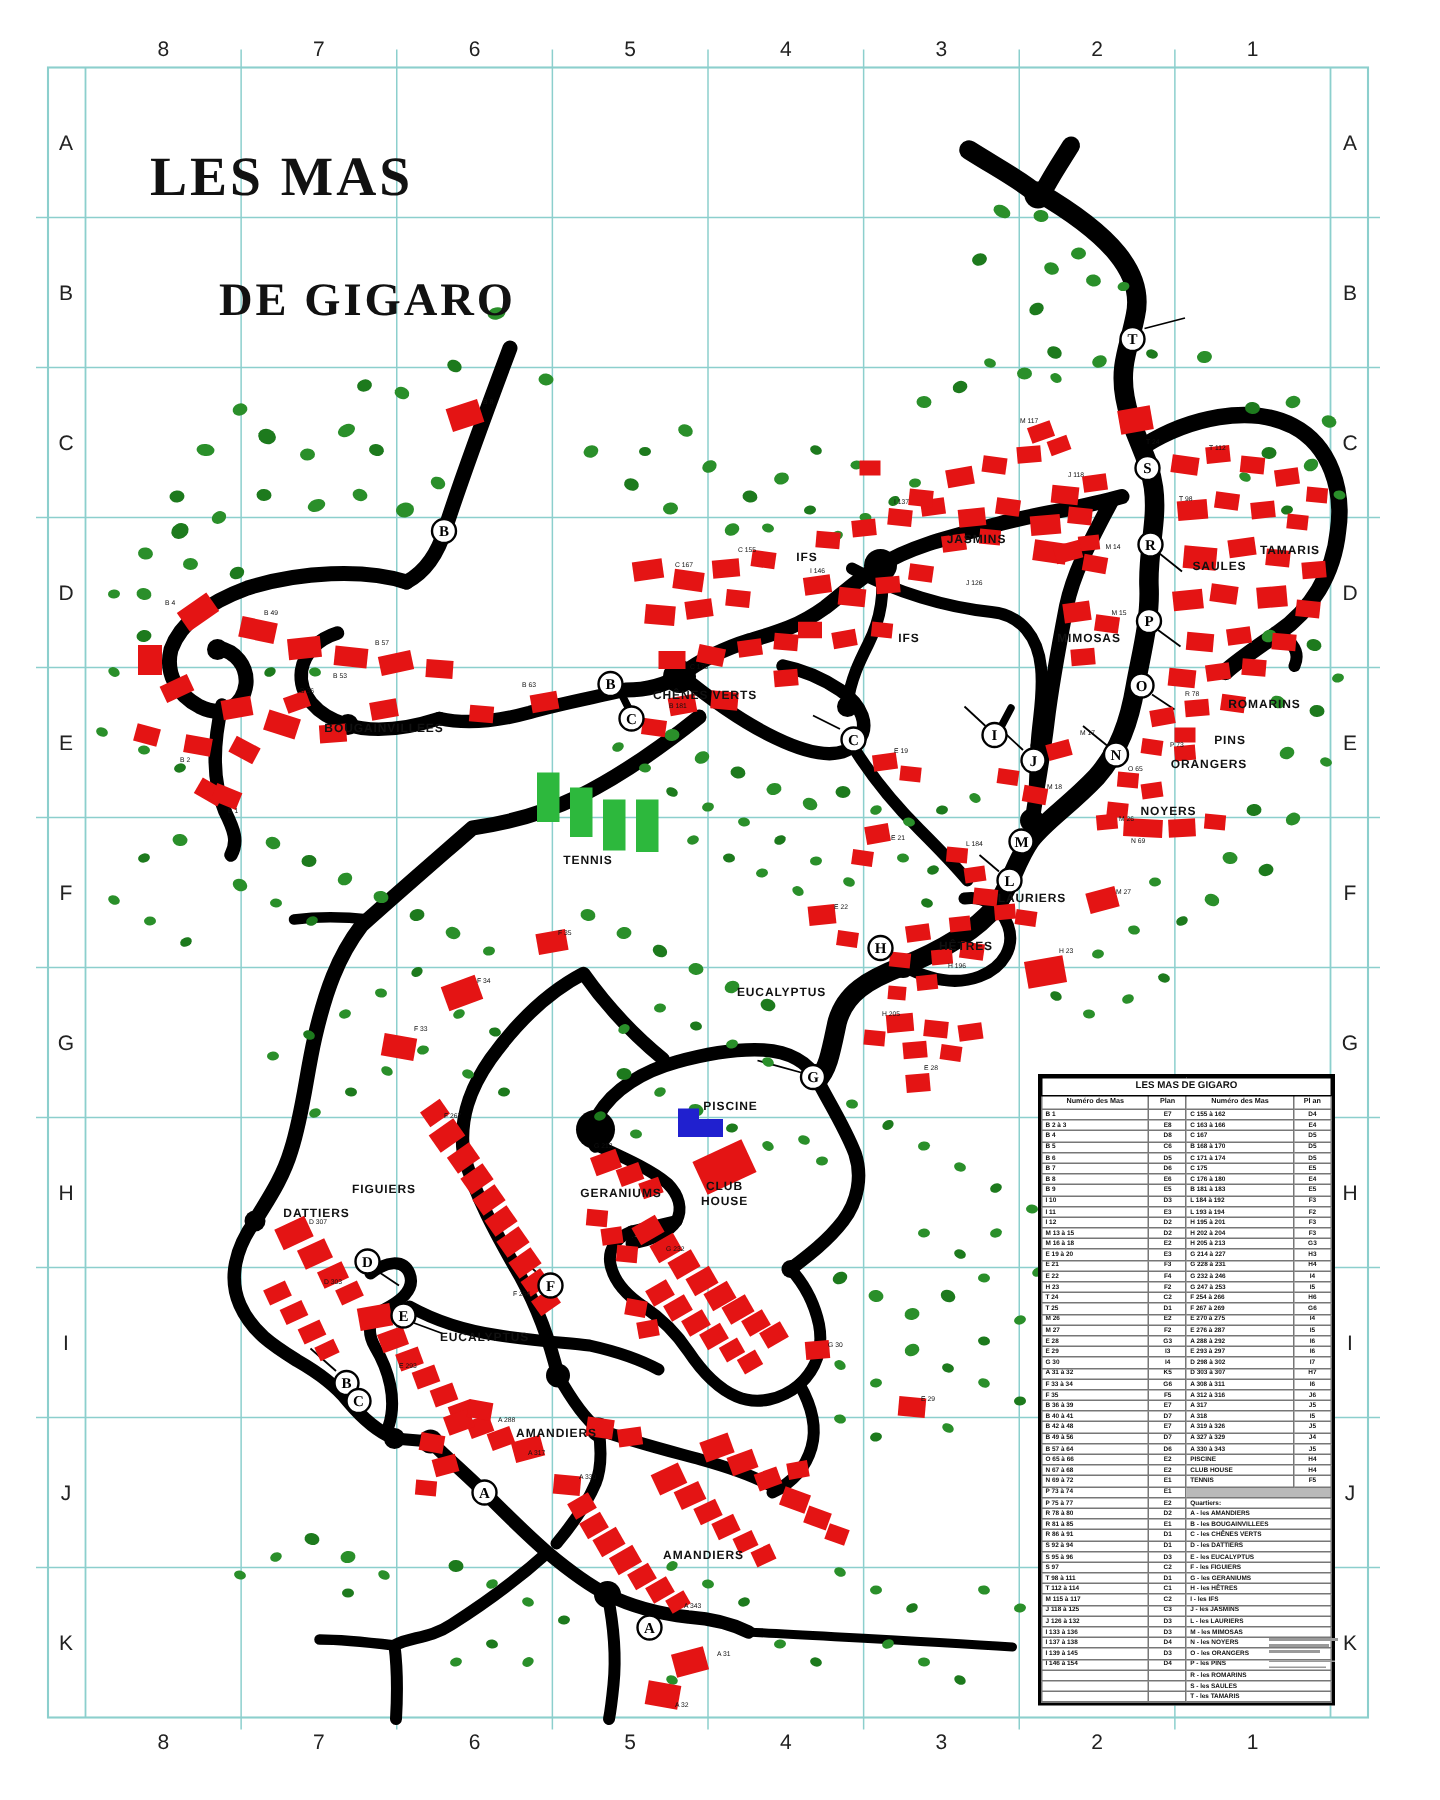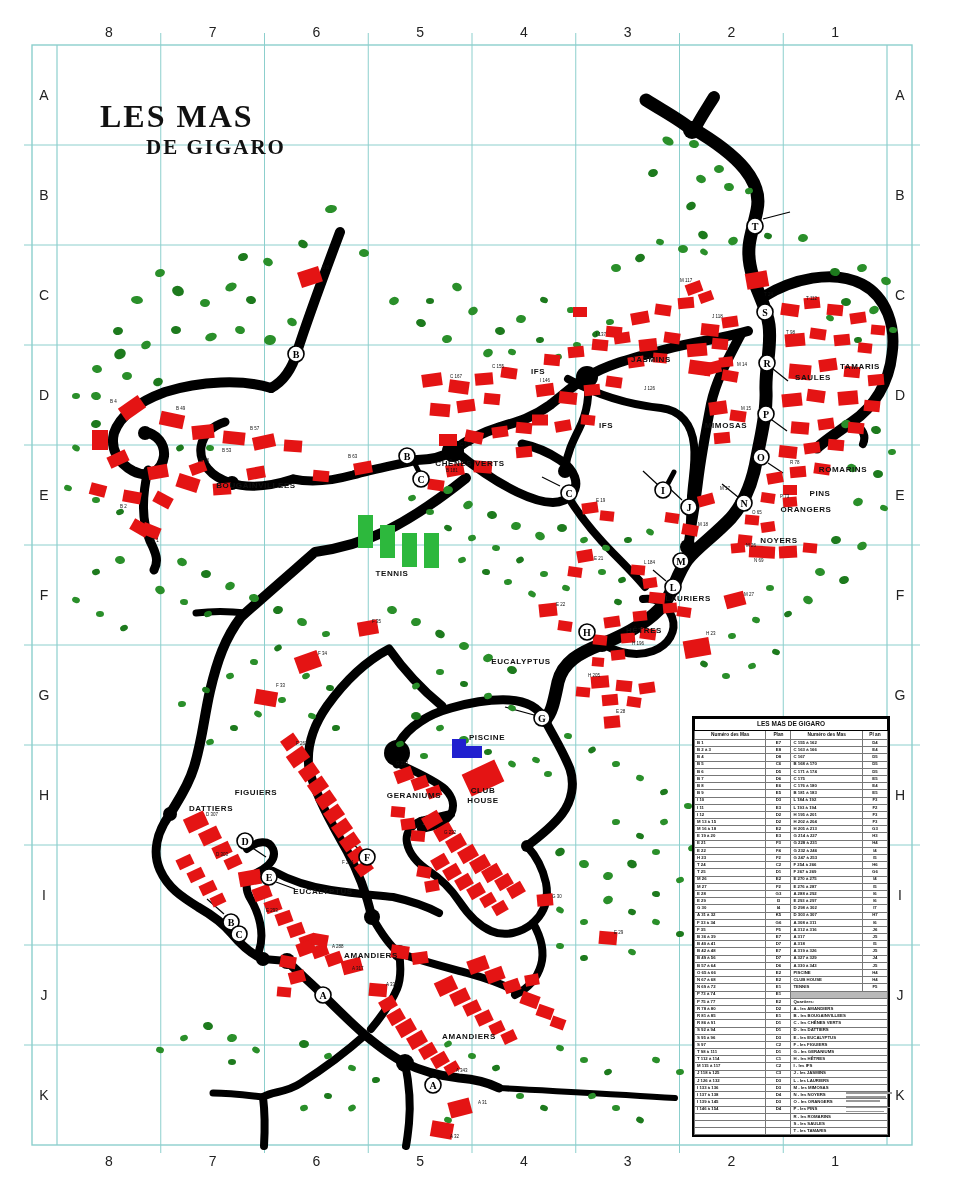--- a/index.html
+++ b/index.html
@@ -1,22 +1,22 @@
 <!DOCTYPE html>
 <html><head>
 <meta charset="utf-8">
 <style>
   html,body{margin:0;padding:0;background:#e8e8e8;}
   #stage{position:relative;width:960px;height:1200px;background:#ffffff;overflow:hidden;
          font-family:"Liberation Sans",sans-serif;}
   #map{position:absolute;left:0;top:0;}
   #map-title{position:absolute;left:100px;top:98px;font-family:"Liberation Serif",serif;
              font-weight:bold;color:#111;line-height:1.15;letter-spacing:2px;}
-  #map-title .t1{font-size:32px;display:block;}
-  #map-title .t2{font-size:21px;display:block;margin-left:46px;}
+  #map-title .t1{font-size:37px;display:block;}
+  #map-title .t2{font-size:31px;display:block;margin-left:46px;margin-top:41px;}
   #legend{position:absolute;left:692px;top:716px;width:198px;background:#fff;
           border:2px solid #000;box-sizing:border-box;}
   #legend table{width:100%;border-collapse:collapse;table-layout:fixed;
                 font-family:"Liberation Sans",sans-serif;font-weight:bold;color:#111;}
   #legend td{border:0.5px solid #777;padding:0 2px;height:6.2px;line-height:1.05;
              font-size:4.3px;overflow:hidden;white-space:nowrap;}
   #legend td.plan{text-align:center;}
   #legend td.lg-title{font-size:6.5px;text-align:center;height:11px;border:0.5px solid #000;}
   #legend td.lg-head{font-size:4.8px;text-align:center;height:8px;}
   #legend td.gray{background:#b9b9b9;}

